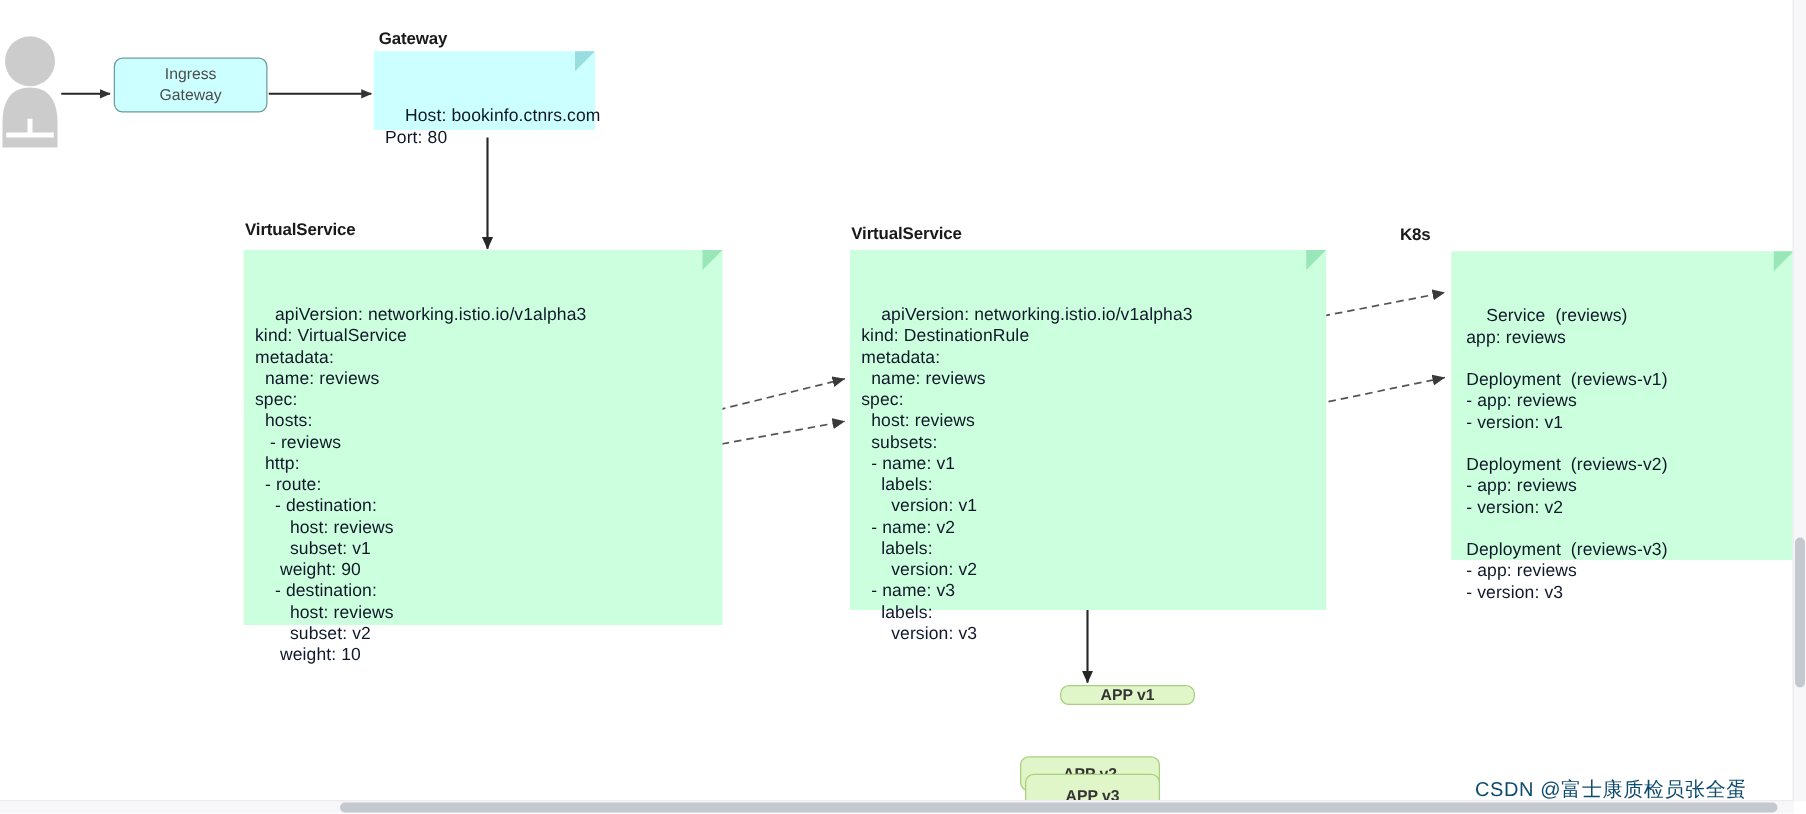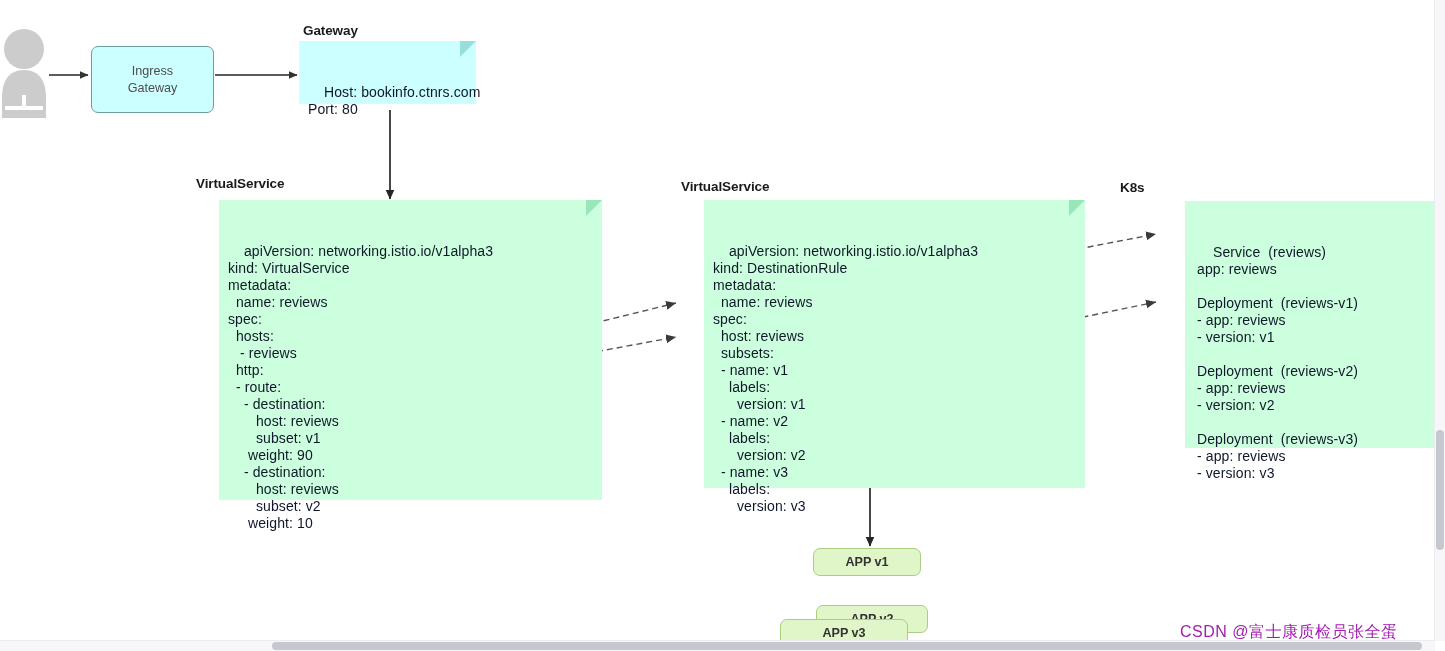--- a/index.html
+++ b/index.html
@@ -31,21 +31,21 @@
   .note {
     position: absolute;
     box-sizing: border-box;
     font-size: 14px;
     line-height: 17px;
     color: #0f172a;
     white-space: pre;
     padding: 9px 0 0 9px;
     letter-spacing: 0.1px;
   }
-  .note.green  { background: #ccffdd; margin-left: 24px; }
+  .note.green  { background: #ccffdd; }
   .note.cyan   { background: #ccffff; }
   .fold-tri {
     position: absolute;
     top: 0;
     right: 0;
     width: 0;
     height: 0;
     border-style: solid;
     border-width: 16px 16px 0 0;
   }
@@ -82,21 +82,21 @@
     background: #e0f5c8;
     border: 1.2px solid #a9cf7f;
     font-weight: bold;
     font-size: 12.6px;
     color: #333333;
   }
   
   .watermark {
     position: absolute;
     font-size: 16px;
-    color: #a21caf;
+    color: #0c4a6e;
     white-space: nowrap;
     letter-spacing: 0.5px;
   }
   
   .scroll-v-track {
     position: absolute;
     top: 0;
     right: 0;
     width: 10px;
     height: 641px;
@@ -162,21 +162,21 @@
 
     <line x1="302" y1="406" x2="676" y2="337" stroke="#555555" stroke-width="1.4" stroke-dasharray="6,4" marker-end="url(#arrowDash)"></line>
 
     <line x1="793" y1="304" x2="1156" y2="234" stroke="#555555" stroke-width="1.4" stroke-dasharray="6,4" marker-end="url(#arrowDash)"></line>
 
     <line x1="818" y1="372" x2="1156" y2="302" stroke="#555555" stroke-width="1.4" stroke-dasharray="6,4" marker-end="url(#arrowDash)"></line>
 
     <line x1="870" y1="488" x2="870" y2="546" stroke="#262626" stroke-width="1.7" marker-end="url(#arrowSolidDown)"></line>
   </svg>
 
-  <div class="rbox ingress" style="left:91px; top:46px; width:123px; height:67px;">
+  <div class="rbox ingress" style="left:91px; top:46px; width:123px; height:44px;">
     <span>Ingress
 Gateway</span>
   </div>
 
   <div class="note-title" style="left:303px; top:23px;">Gateway</div>
   <div class="note cyan" style="left:299px; top:41px; width:177px; height:63px;">
     <div class="fold-tri cyan"></div>
     <span>Host: bookinfo.ctnrs.com
 Port: 80</span>
   </div>
@@ -236,27 +236,27 @@
 
 Deployment  (reviews-v2)
 - app: reviews
 - version: v2
 
 Deployment  (reviews-v3)
 - app: reviews
 - version: v3</span>
   </div>
 
-  <div class="rbox app" style="left:813px; top:548px; width:108px; height:28px;">
+  <div class="rbox app" style="left:848px; top:548px; width:108px; height:16px;">
     <span>APP v1</span>
   </div>
   <div class="rbox app" style="left:816px; top:583px; width:112px; height:28px;margin-top:22px;">
     <span>APP v2</span>
   </div>
-  <div class="rbox app" style="left:780px; top:619px; width:128px; height:28px;">
+  <div class="rbox app" style="left:820px; top:619px; width:108px; height:28px;align-items:flex-end;">
     <span>APP v3</span>
   </div>
 
   <div class="watermark" style="left:1180px; top:622px;">CSDN @富士康质检员张全蛋</div>
 
   <div class="scroll-v-track">
     <div class="scroll-v-thumb" style="top:430px; height:120px;"></div>
   </div>
   <div class="scroll-h-track">
     <div class="scroll-h-thumb" style="left:272px; width:1150px;"></div>

